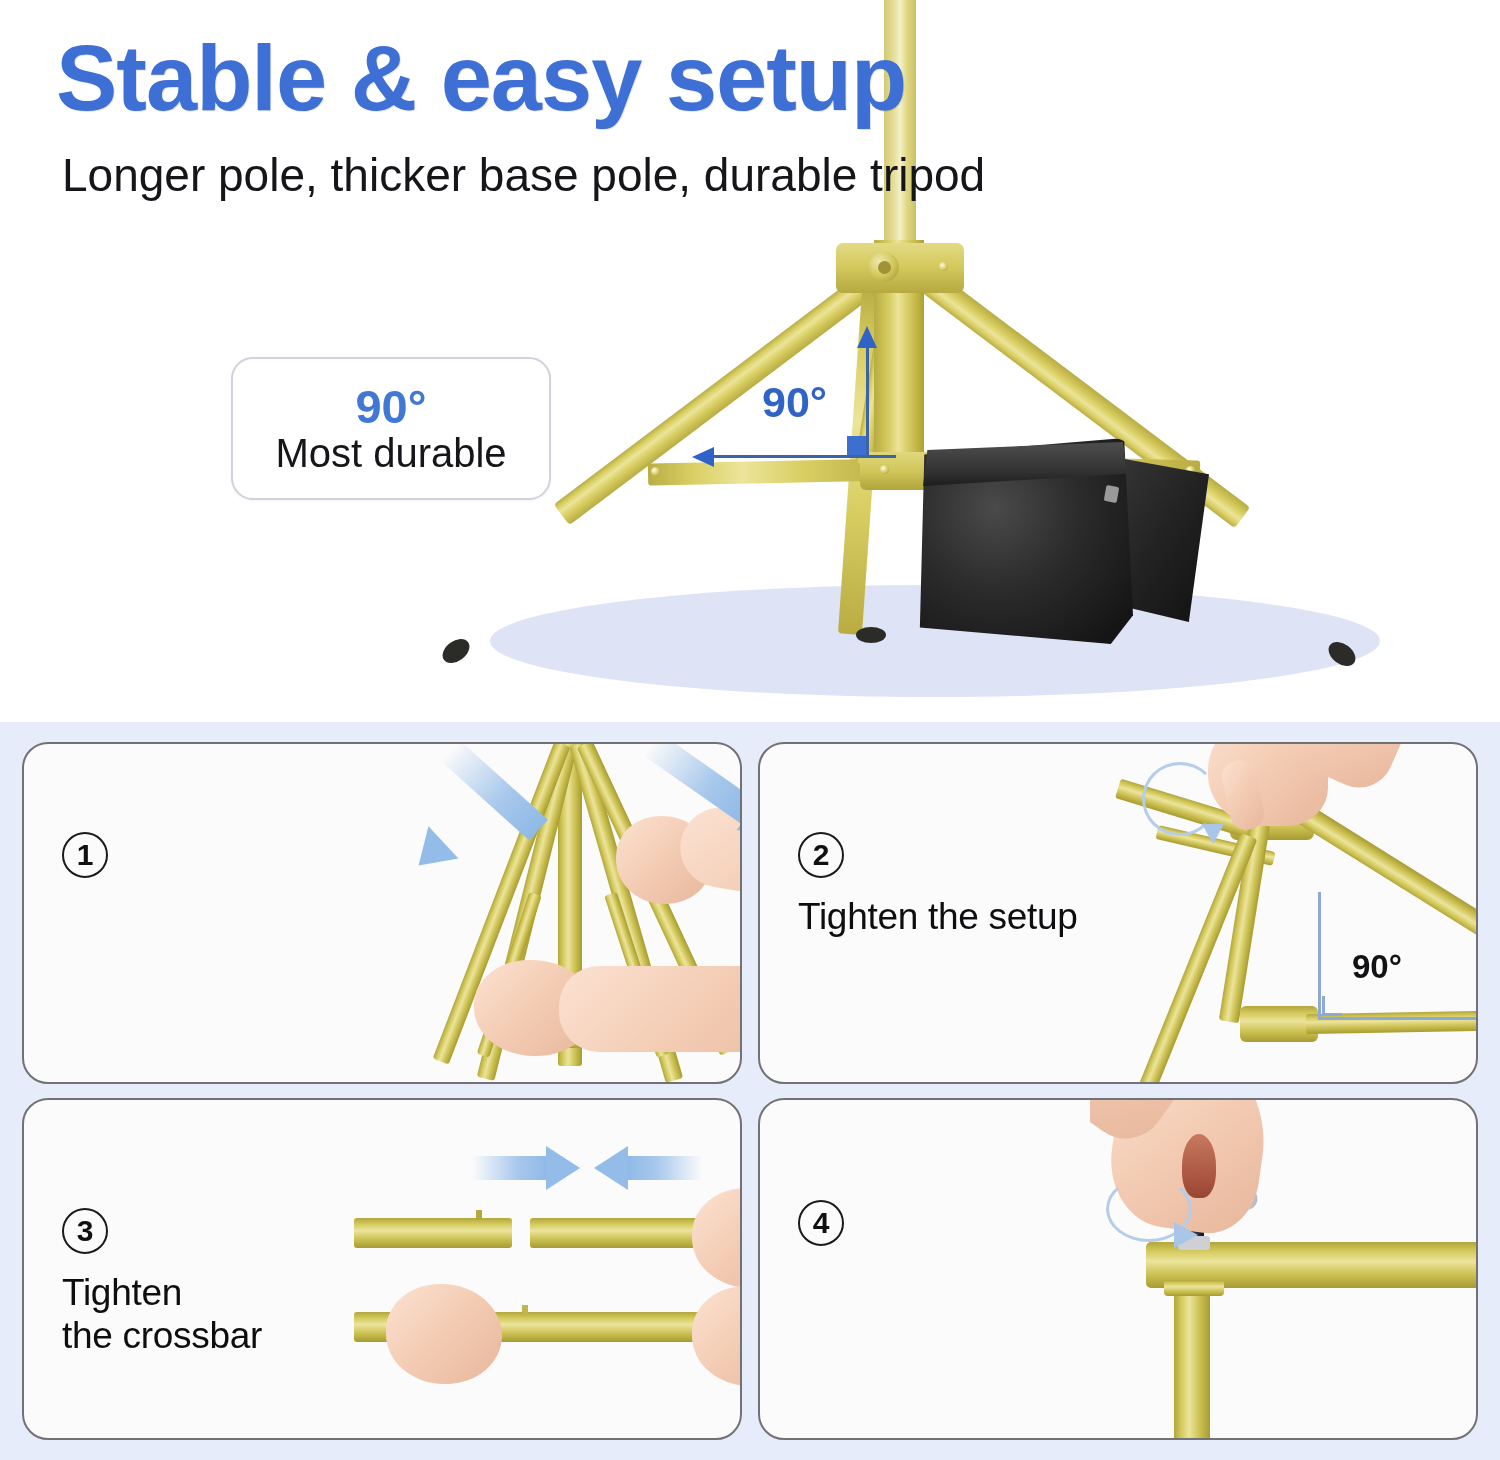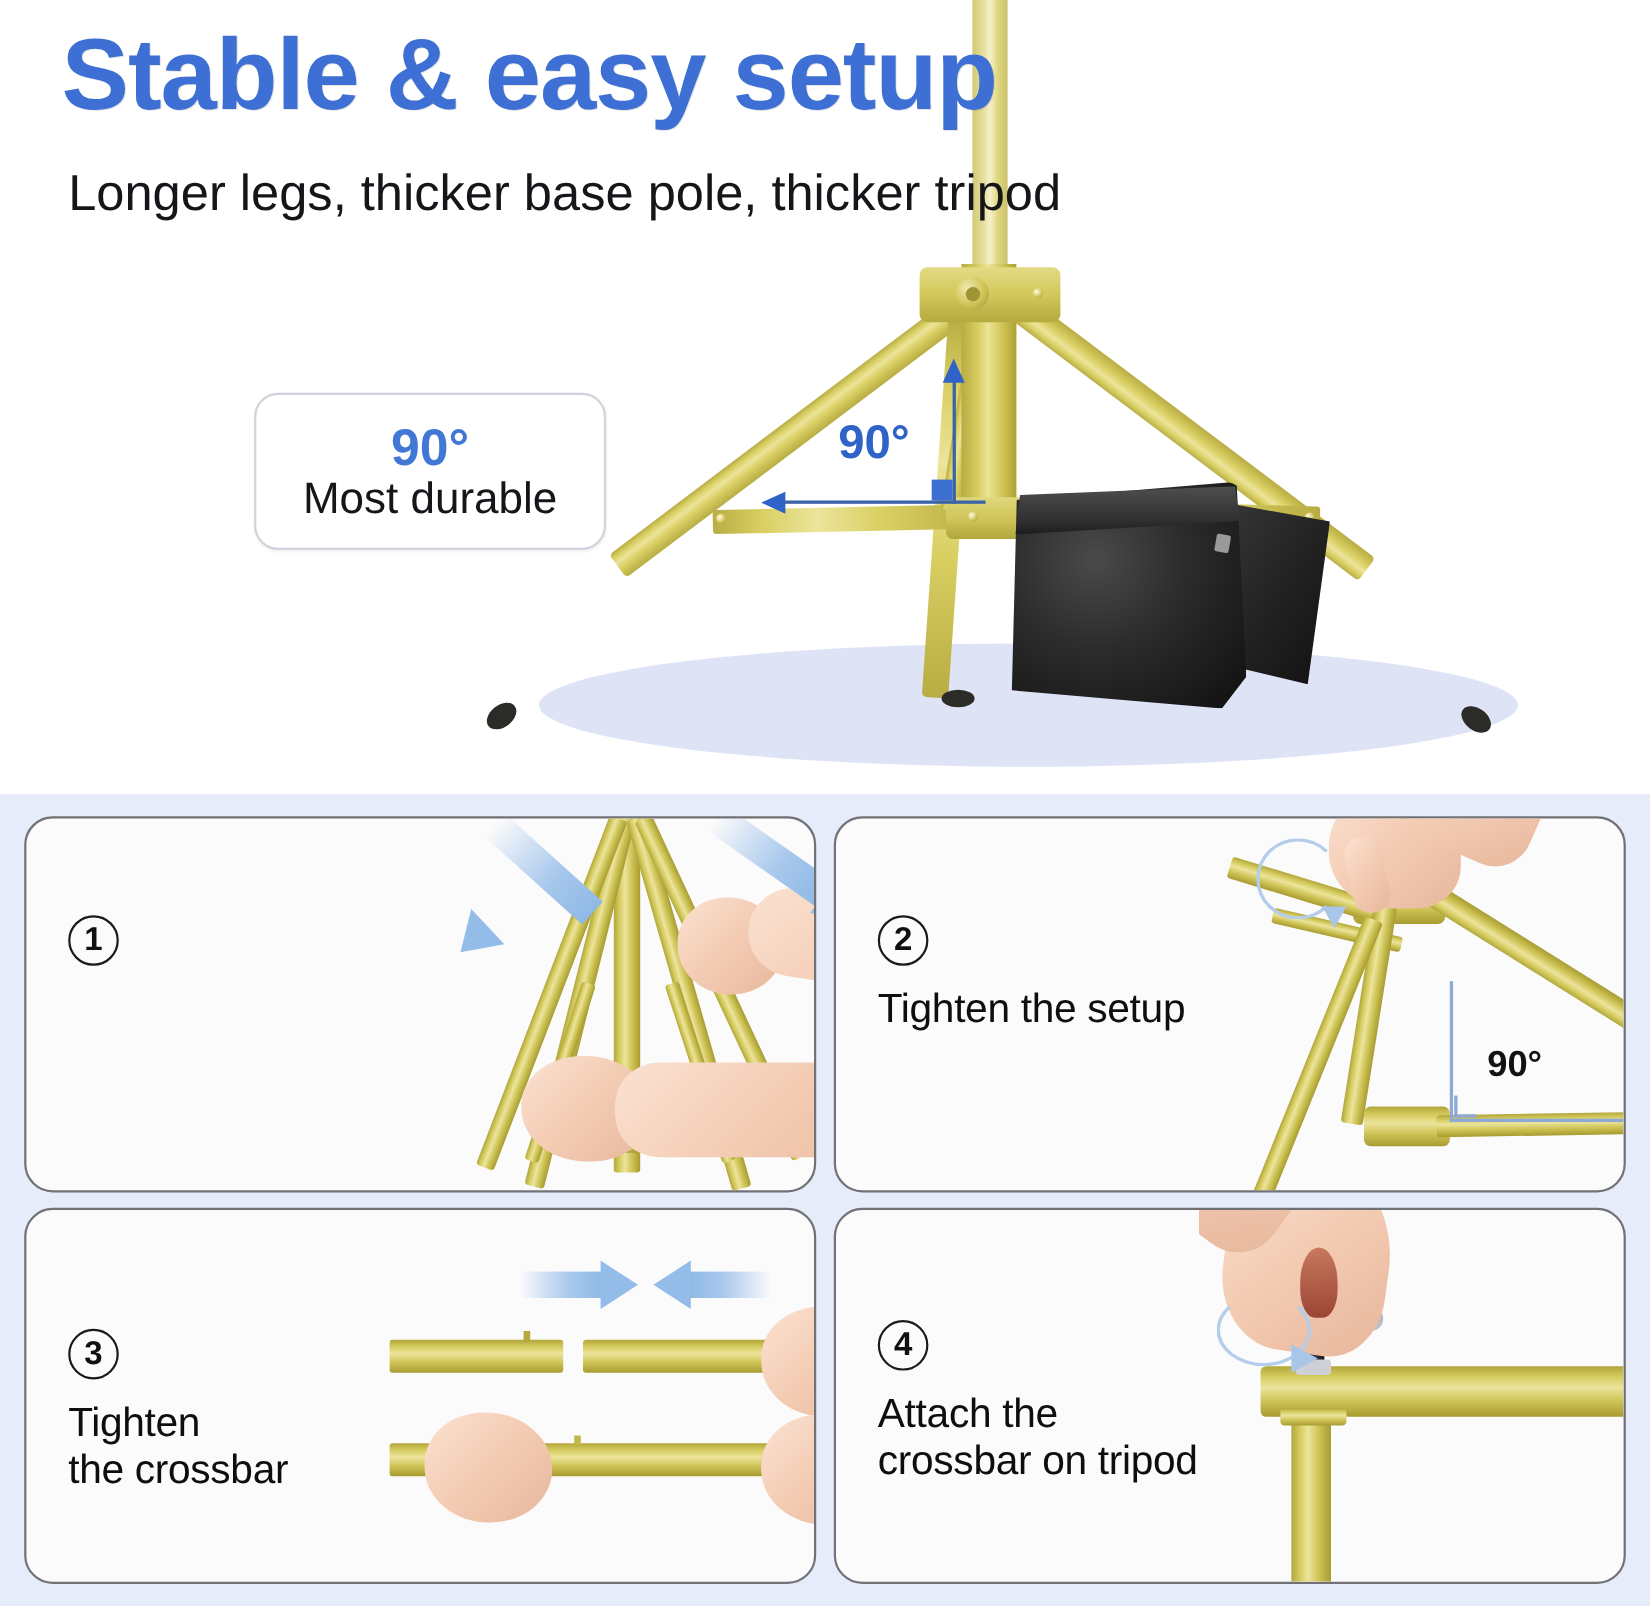--- a/index.html
+++ b/index.html
@@ -17,21 +17,21 @@
   #hero {
     position: absolute;
     left: 0; top: 0;
     width: 1500px; height: 728px;
     background: #ffffff;
     overflow: hidden;
   }
 
   #headline {
     position: absolute;
-    left: 56px; top: 16px;
+    left: 56px; top: 26px;
     font-size: 92px;
     font-weight: bold;
     color: #3d6fd4;
     letter-spacing: -1px;
     white-space: nowrap;
     z-index: 40;
     text-shadow: 1px 1px 0 rgba(0,0,0,0.10);
   }
 
   #subhead {
@@ -366,21 +366,21 @@
     <div id="hero-angle-varrow"></div>
     <div id="hero-angle-square"></div>
   </div>
 
   <div id="callout">
     <div id="callout-angle">90°</div>
     <div id="callout-text">Most durable</div>
   </div>
 
   <div id="headline">Stable &amp; easy setup</div>
-  <div id="subhead">Longer legs, thicker base pole, thicker tripod</div>
+  <div id="subhead">Longer pole, thicker base pole, durable tripod</div>
 </div>
 
 <div id="steps-bg"></div>
 
 <div id="steps">
 
   <div class="panel">
     <div class="panel-label" style="top:88px;">
       <div class="step-num">1</div>
     </div>
@@ -465,22 +465,20 @@
       <div class="arrow-blue" style="left:118px; top:56px; width:76px; height:24px;"></div>
       <div class="arrow-head" style="left:192px; top:46px;"></div>
       <div class="arrow-blue" style="left:272px; top:56px; width:76px; height:24px; transform:scaleX(-1);"></div>
       <div class="arrow-head" style="left:240px; top:46px; transform:scaleX(-1);"></div>
     </div>
   </div>
 
   <div class="panel">
     <div class="panel-label" style="top:100px;">
       <div class="step-num">4</div>
-      <div class="step-text">Attach the
-crossbar on tripod</div>
     </div>
     <div class="panel-art">
 
       <div class="ytube ytube-h" style="left:56px; top:142px; width:430px; height:46px; border-radius:5px;"></div>
 
       <div class="ytube" style="left:84px; top:184px; width:36px; height:170px;"></div>
       <div class="ytube ytube-h" style="left:74px; top:180px; width:60px; height:16px; border-radius:4px;"></div>
 
       <div style="position:absolute; left:94px; top:86px; width:20px; height:56px;
                   background:linear-gradient(to right,#1a1a22,#3d3d4c,#12121a); border-radius:4px;"></div>

